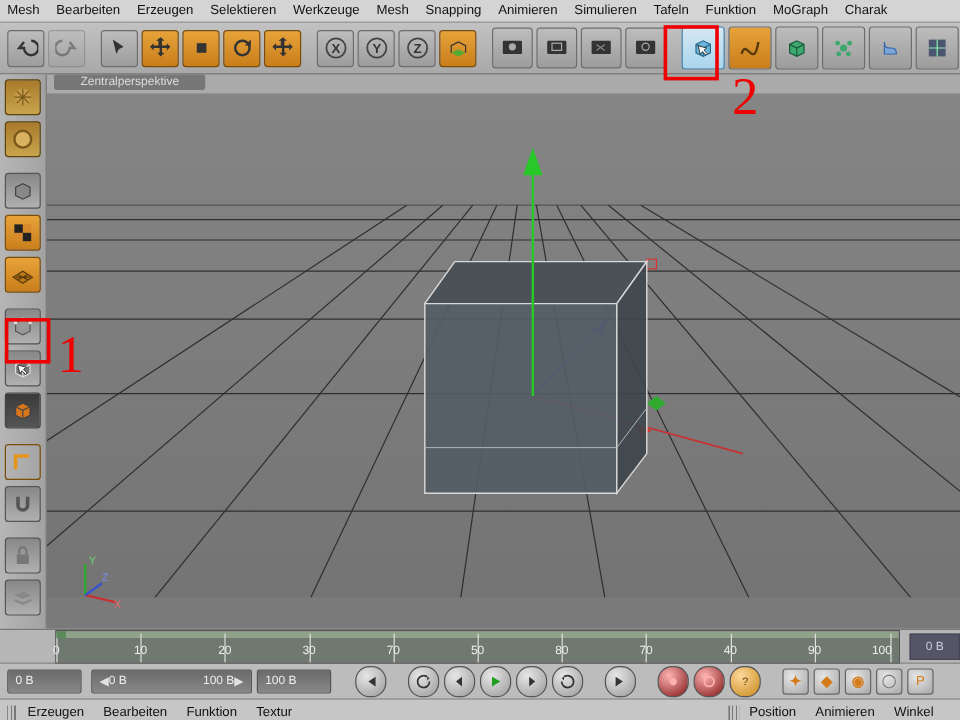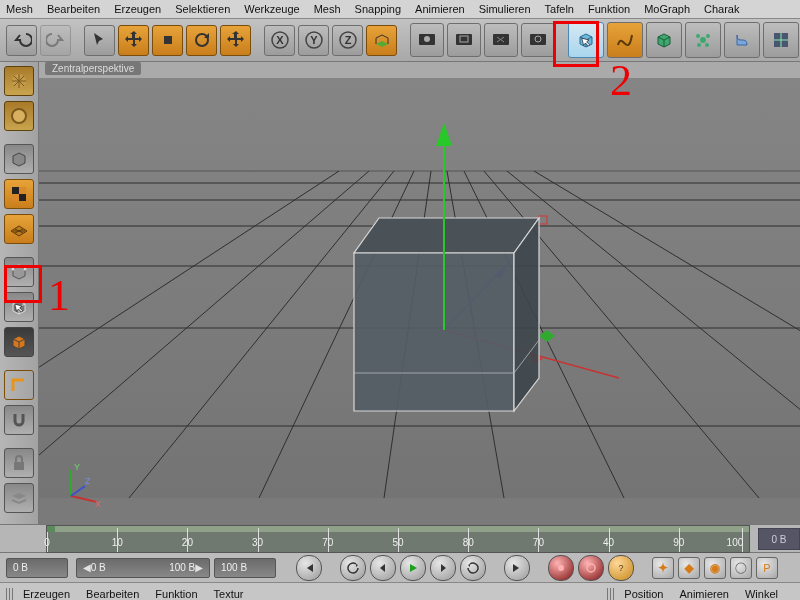--- a/index.html
+++ b/index.html
@@ -44,21 +44,21 @@
 .vp-menu{display:flex;align-items:center;height:17px;
   background:#c0c0c0;border-bottom:1px solid #888;color:#111;padding:0 8px;}
 .vp-menu span{margin-right:14px;}
 .vp-menu .handle{width:9px;height:12px;margin-right:8px;
   background:repeating-linear-gradient(90deg,#777 0 1px,transparent 1px 3px);}
 .vp-menu .spacer{flex:1;}
 .vp-nav{width:14px;height:14px;margin-left:3px;border:1px solid #777;
   background:#b7b7b7;}
 .vp-tag{height:16px;padding:0 6px;}
 .vp-tag .chip{display:inline-block;background:#777;color:#ddd;
-  padding:1px 7px;border-radius:2px;font-size:10px;}
+  padding:1px 22px;border-radius:2px;font-size:10px;}
 .viewport{flex:1;position:relative;background:#7a7a7a;overflow:hidden;}
 
 .timeline{height:27px;background:#b6b6b6;border-top:1px solid #777;
   display:flex;align-items:flex-start;position:relative;padding-left:46px;}
 .timeline .ruler{flex:1;height:26px;position:relative;margin-right:8px;
   background:linear-gradient(#8fa188 0 6px,#707970 6px 100%);
   border:1px solid #555;}
 .timeline .tick{position:absolute;top:6px;bottom:0;width:1px;background:#aaa;}
 .timeline .tick.big{top:2px;background:#ddd;}
 .timeline .num{position:absolute;top:11px;color:#eee;font-size:10px;

